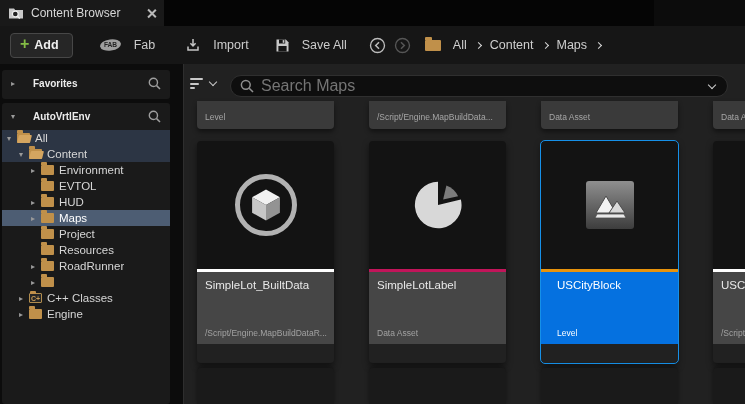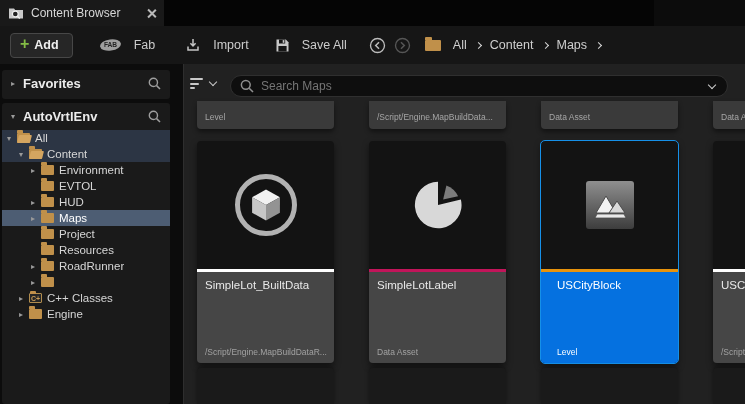--- a/index.html
+++ b/index.html
@@ -30,21 +30,21 @@
                transform:rotate(45deg); margin:0 9px; }
   .crumb { color:#cfcfcf; font-size:12.5px; }
   .folder-mini { position:relative; width:16px; height:11px; background:#c0904a; border-radius:1px; }
   .folder-mini::before { content:""; position:absolute; top:-3px; left:0; width:7px; height:3px;
                          background:#c0904a; border-radius:1px 1px 0 0; }
   
   .sidebox { position:absolute; left:2px; width:168px; background:#1a1a1a; border-radius:3px; }
   .fav-box { top:70px; height:29px; }
   .col-box { top:103px; height:301px; }
   .sechead { display:flex; align-items:center; height:27px; padding:0 9px; }
-  .sechead .hlabel { font-size:13px; font-weight:bold; color:#ececec; margin-left:3px; }
+  .sechead .hlabel { font-size:10px; font-weight:bold; color:#ececec; margin-left:13px; }
   .tri { font-size:8px; color:#9a9a9a; width:9px; }
   .mag { margin-left:auto; }
   .tree { position:absolute; left:0; top:27px; width:168px; }
   .trow { display:flex; align-items:center; height:16px; width:168px; }
   .trow.d0 { padding-left:5px; } .trow.d1 { padding-left:17px; } .trow.d2 { padding-left:29px; }
   .trow.soft { background:#2c3544; } .trow.sel { background:#4d5d73; }
   .trow.sel .tlabel2 { color:#ffffff; }
   .arr { width:10px; font-size:8px; color:#9a9a9a; flex:none; }
   .fold { position:relative; width:13px; height:10px; background:#c0904a; border-radius:1px; flex:none; }
   .fold::before { content:""; position:absolute; top:-3px; left:0; width:6px; height:3px;
@@ -59,32 +59,32 @@
           border-left:1px solid #2e2e2e; }
   .filterctl { position:absolute; left:6px; top:14px; display:flex; align-items:center; gap:7px; }
   .funnel { display:flex; flex-direction:column; align-items:flex-start; gap:2.5px; }
   .funnel i { display:block; height:2px; background:#c9c9c9; border-radius:1px; }
   .funnel i:nth-child(1){width:13px;} .funnel i:nth-child(2){width:9px;} .funnel i:nth-child(3){width:5px;}
   .chevdn { width:6px; height:6px; border-right:1.7px solid #c9c9c9; border-bottom:1.7px solid #c9c9c9;
             transform:rotate(45deg); margin-top:-3px; }
   .searchbox { position:absolute; left:46px; top:11px; width:498px; height:22px; background:#0e0e0e;
                border:1px solid #2f2f2f; border-radius:11px; display:flex; align-items:center; padding:0 12px 0 9px; }
   .searchbox input { flex:1; background:transparent; border:none; outline:none; color:#c2410c;
-                     font-size:12px; font-family:"Liberation Sans", sans-serif; margin-left:7px; }
+                     font-size:16px; font-family:"Liberation Sans", sans-serif; margin-left:7px; }
   .searchbox input::placeholder { color:#757575; }
   
   .tile-top { position:absolute; top:37px; width:137px; height:28px; background:#3a3a3a;
               border-radius:0 0 4px 4px; box-shadow:0 3px 5px rgba(0,0,0,.45); }
   .tile-top .ttype { position:absolute; left:8px; bottom:7px; font-size:8.5px; color:#a6a6a6; white-space:nowrap; }
   .card { position:absolute; top:77px; width:137px; height:222px; border-radius:4px;
           box-shadow:0 3px 6px rgba(0,0,0,.5); overflow:hidden; }
   .card.sel { outline:1px solid #1690e8; }
   .thumb { height:128px; background:#131313; display:flex; align-items:center; justify-content:center; }
   .stripe { height:3px; width:100%; }
-  .cfoot { position:relative; height:91px; background:#464646; }
+  .cfoot { position:relative; height:72px; background:#464646; }
   .card.sel .cfoot { background:#0571e0; }
   .ctitle { position:absolute; left:8px; top:7px; font-size:11.5px; color:#e8e8e8; white-space:nowrap; }
   .ctype { position:absolute; left:8px; bottom:6px; font-size:8.5px; color:#a2a2a2; white-space:nowrap; }
   .card.sel .ctitle,.card.sel .ctype { color:#ffffff;padding-left:8px; }
   .tile-bottom { position:absolute; top:304px; width:137px; height:36px; background:#1a1a1a;
                  border-radius:4px 4px 0 0; box-shadow:0 -1px 4px rgba(0,0,0,.4); }
   .c1{left:13px;} .c2{left:185px;} .c3{left:357px;} .c4{left:529px;}
   
   .ring { width:62px; height:62px; border:5px solid #b2b2b2; border-radius:50%;
           display:flex; align-items:center; justify-content:center; }

